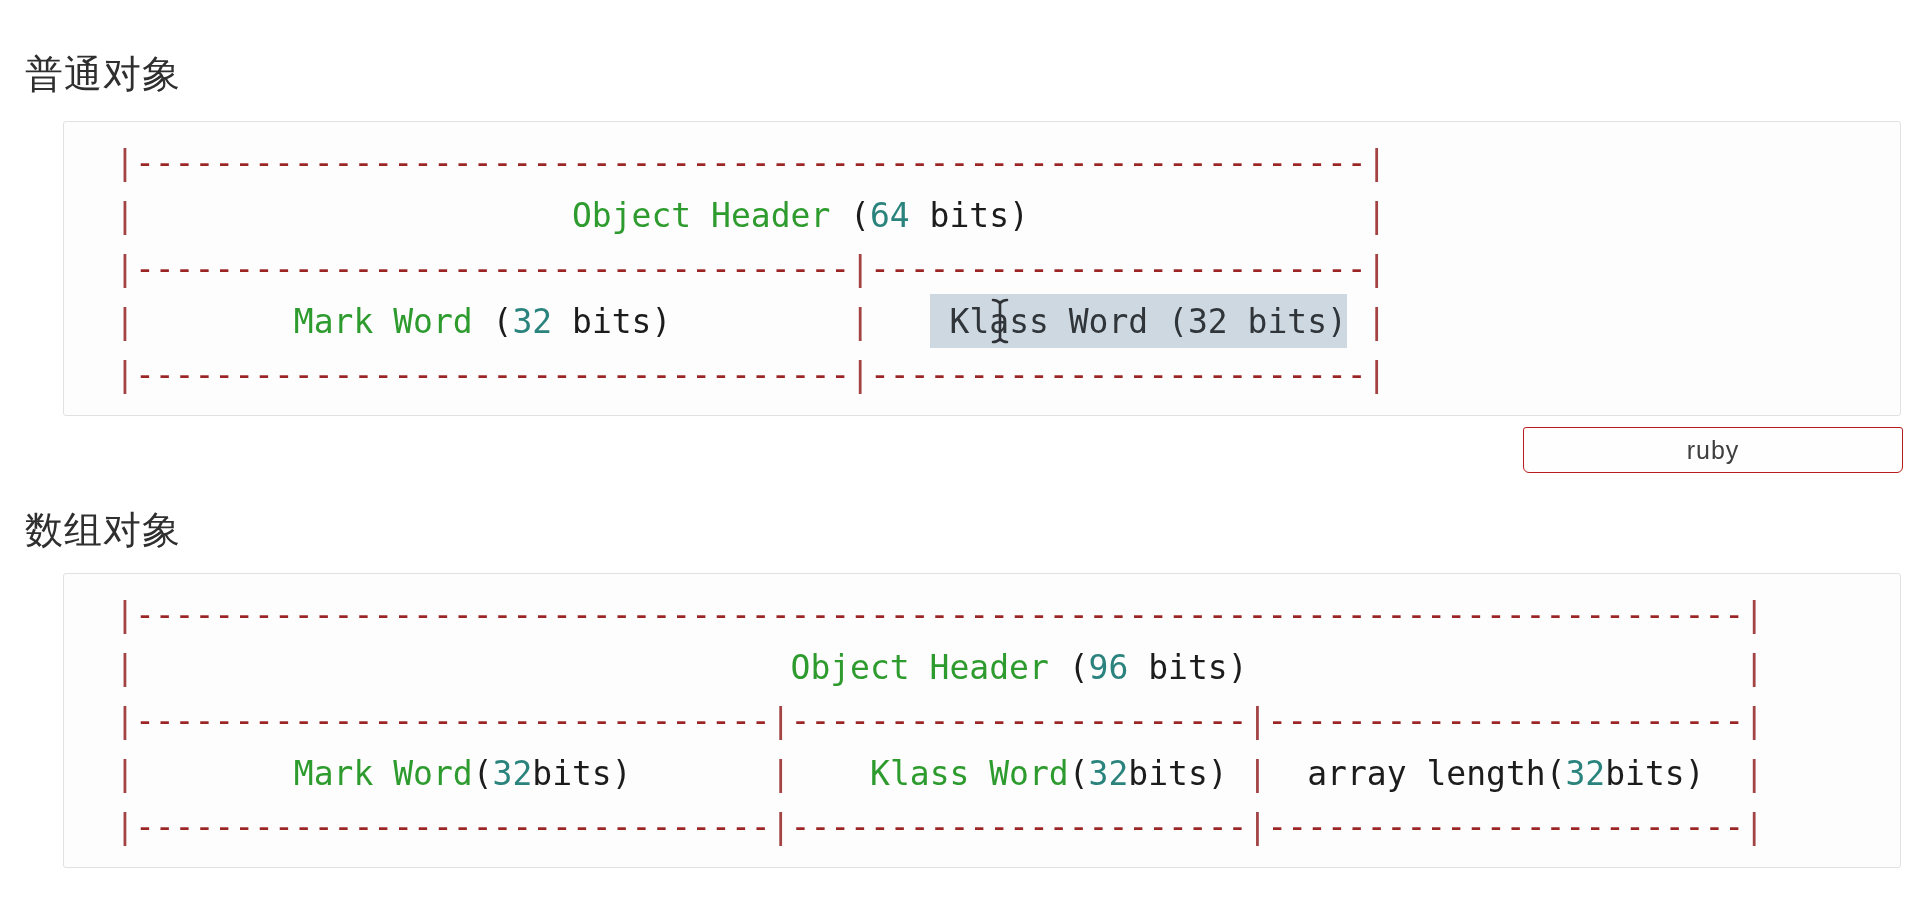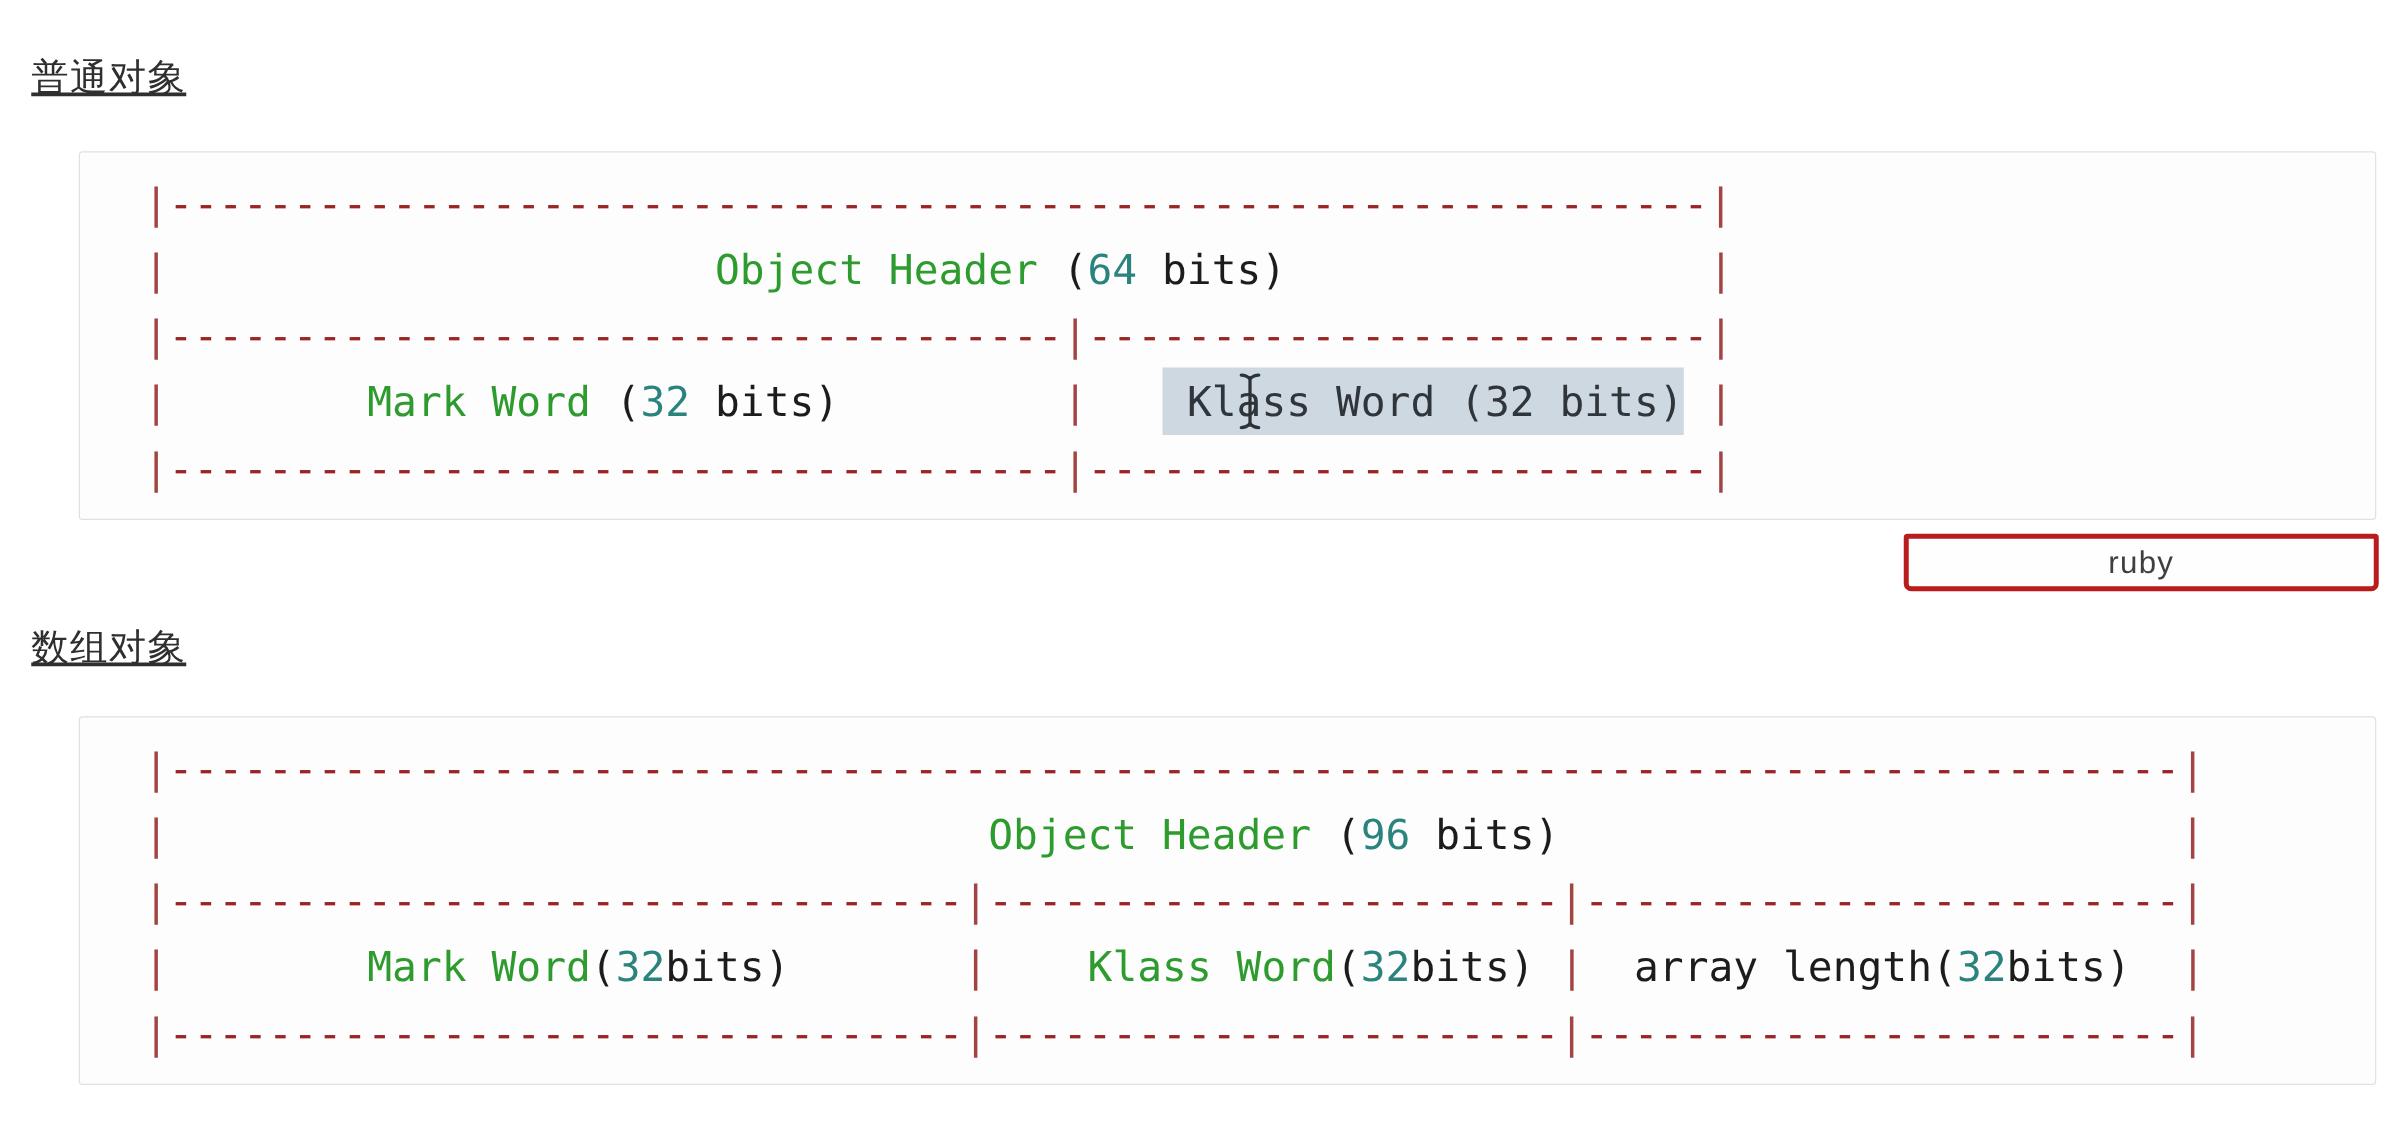--- a/index.html
+++ b/index.html
@@ -12,26 +12,25 @@
     font-family: "Liberation Sans", sans-serif;
   }
   .doc {
     position: relative;
     width: 1923px;
     height: 904px;
   }
   .section-title {
     position: absolute;
     left: 25px;
-    font-size: 30px;
+    font-size: 38px;
     font-weight: 400;
     color: #2f2f2f;
     letter-spacing: 1px;
     line-height: 1.3;
-    text-decoration: underline;
   }
   #title-1 { top: 18px; }
   #title-2 { top: 474px; }
 
   .code-block {
     position: absolute;
     left: 63px;
     width: 1838px;
     height: 295px;
     background: #fdfdfd;
@@ -63,21 +62,21 @@
     padding: 8px 0 7px 0;
   }
 
   .language-badge {
     position: absolute;
     left: 1523px;
     top: 427px;
     width: 380px;
     height: 46px;
     background: #fefefe;
-    border: 4px solid #b91c1c;
+    border: 1px solid #b91c1c;
     border-radius: 3px 3px 6px 6px;
     box-sizing: border-box;
     display: flex;
     align-items: center;
     justify-content: center;
     font-size: 25px;
     color: #3f3f3f;
     letter-spacing: 1px;
   }
 

